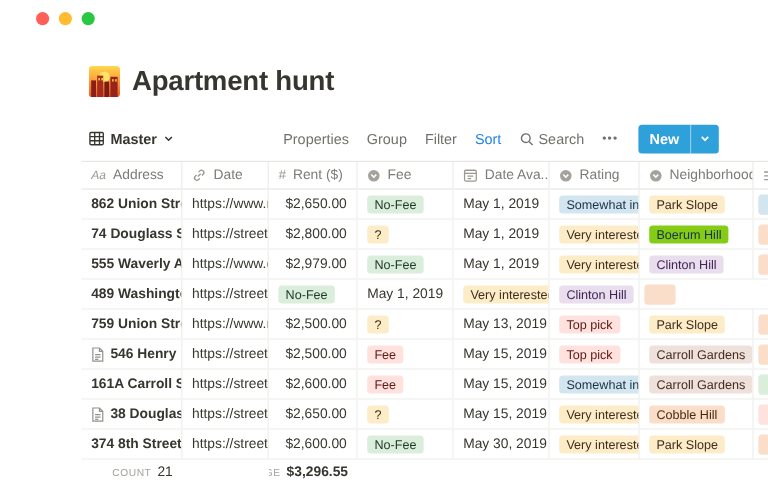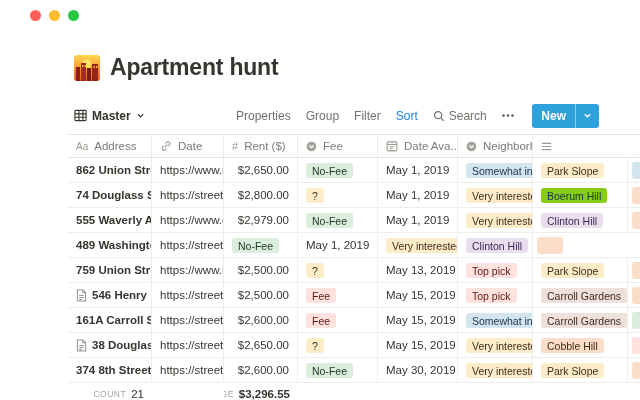--- a/index.html
+++ b/index.html
@@ -24,21 +24,21 @@
   .new-btn .nb-div{width:1px;height:24px;background:rgba(255,255,255,.45);}
   .new-btn .nb-caret{padding:0 7px;display:flex;align-items:center;}
   
   .tbl{position:absolute;top:134px;left:68px;width:572px;}
   .trow{display:grid;grid-template-columns:84px 72px 74px 80px 80px 75px 95px minmax(12px,1fr);box-sizing:border-box;}
   .thead{height:24px;border-top:1px solid #e7e6e3;border-bottom:1px solid #e7e6e3;}
   .hcell{display:flex;align-items:center;gap:6px;padding-left:8px;color:#7d7b76;font-size:11.5px;
     overflow:hidden;white-space:nowrap;border-right:1px solid #edecea;cursor:pointer;}
   .hcell:last-child{border-right:none;}
   .picon{flex:none;display:flex;align-items:center;color:#9b9890;}
-  .picon.txt{font-size:10px;letter-spacing:0;color:#9b9890;font-weight:400;}
+  .picon.txt{font-size:10px;letter-spacing:0;color:#9b9890;font-weight:400;font-style:italic;}
   .drow{height:25px;border-bottom:1px solid #efeeec;cursor:pointer;}
   .cell{display:flex;align-items:center;padding-left:8px;font-size:11.5px;color:#37352f;
     overflow:hidden;white-space:nowrap;border-right:1px solid #efeeec;box-sizing:border-box;}
   .cell.extra{border-right:none;overflow:visible;padding-left:4px;}
   .cell.addr{font-weight:600;gap:5px;}
   .cell.rent{justify-content:flex-end;padding-right:8px;}
   .pill{flex:none;height:15px;line-height:17px;border-radius:3px;padding:0 6px;font-size:10.5px;white-space:nowrap;}
   .sliver{flex:none;width:26px;height:17px;border-radius:3px;}
   .doc-ic{flex:none;display:flex;align-items:center;}
   
@@ -166,20 +166,29 @@
           </span>
           <span>Date Ava...</span>
         </div>
         <div class="hcell">
           <span class="picon">
             <svg width="11" height="11" viewBox="0 0 16 16">
               <circle cx="8" cy="8" r="7" fill="#a5a29c"></circle>
               <path d="M5 6.6l3 3 3-3" stroke="#fff" stroke-width="1.8" fill="none"></path>
             </svg>
           </span>
+          <span>Rating</span>
+        </div>
+        <div class="hcell">
+          <span class="picon">
+            <svg width="11" height="11" viewBox="0 0 16 16">
+              <circle cx="8" cy="8" r="7" fill="#a5a29c"></circle>
+              <path d="M5 6.6l3 3 3-3" stroke="#fff" stroke-width="1.8" fill="none"></path>
+            </svg>
+          </span>
           <span>Neighborhood</span>
         </div>
         <div class="hcell">
           <span class="picon">
             <svg width="11" height="11" viewBox="0 0 14 14" fill="none" stroke="#9b9890" stroke-width="1.4">
               <path d="M1 3h12M1 7h12M1 11h12"></path>
             </svg>
           </span>
           <span></span>
         </div>

